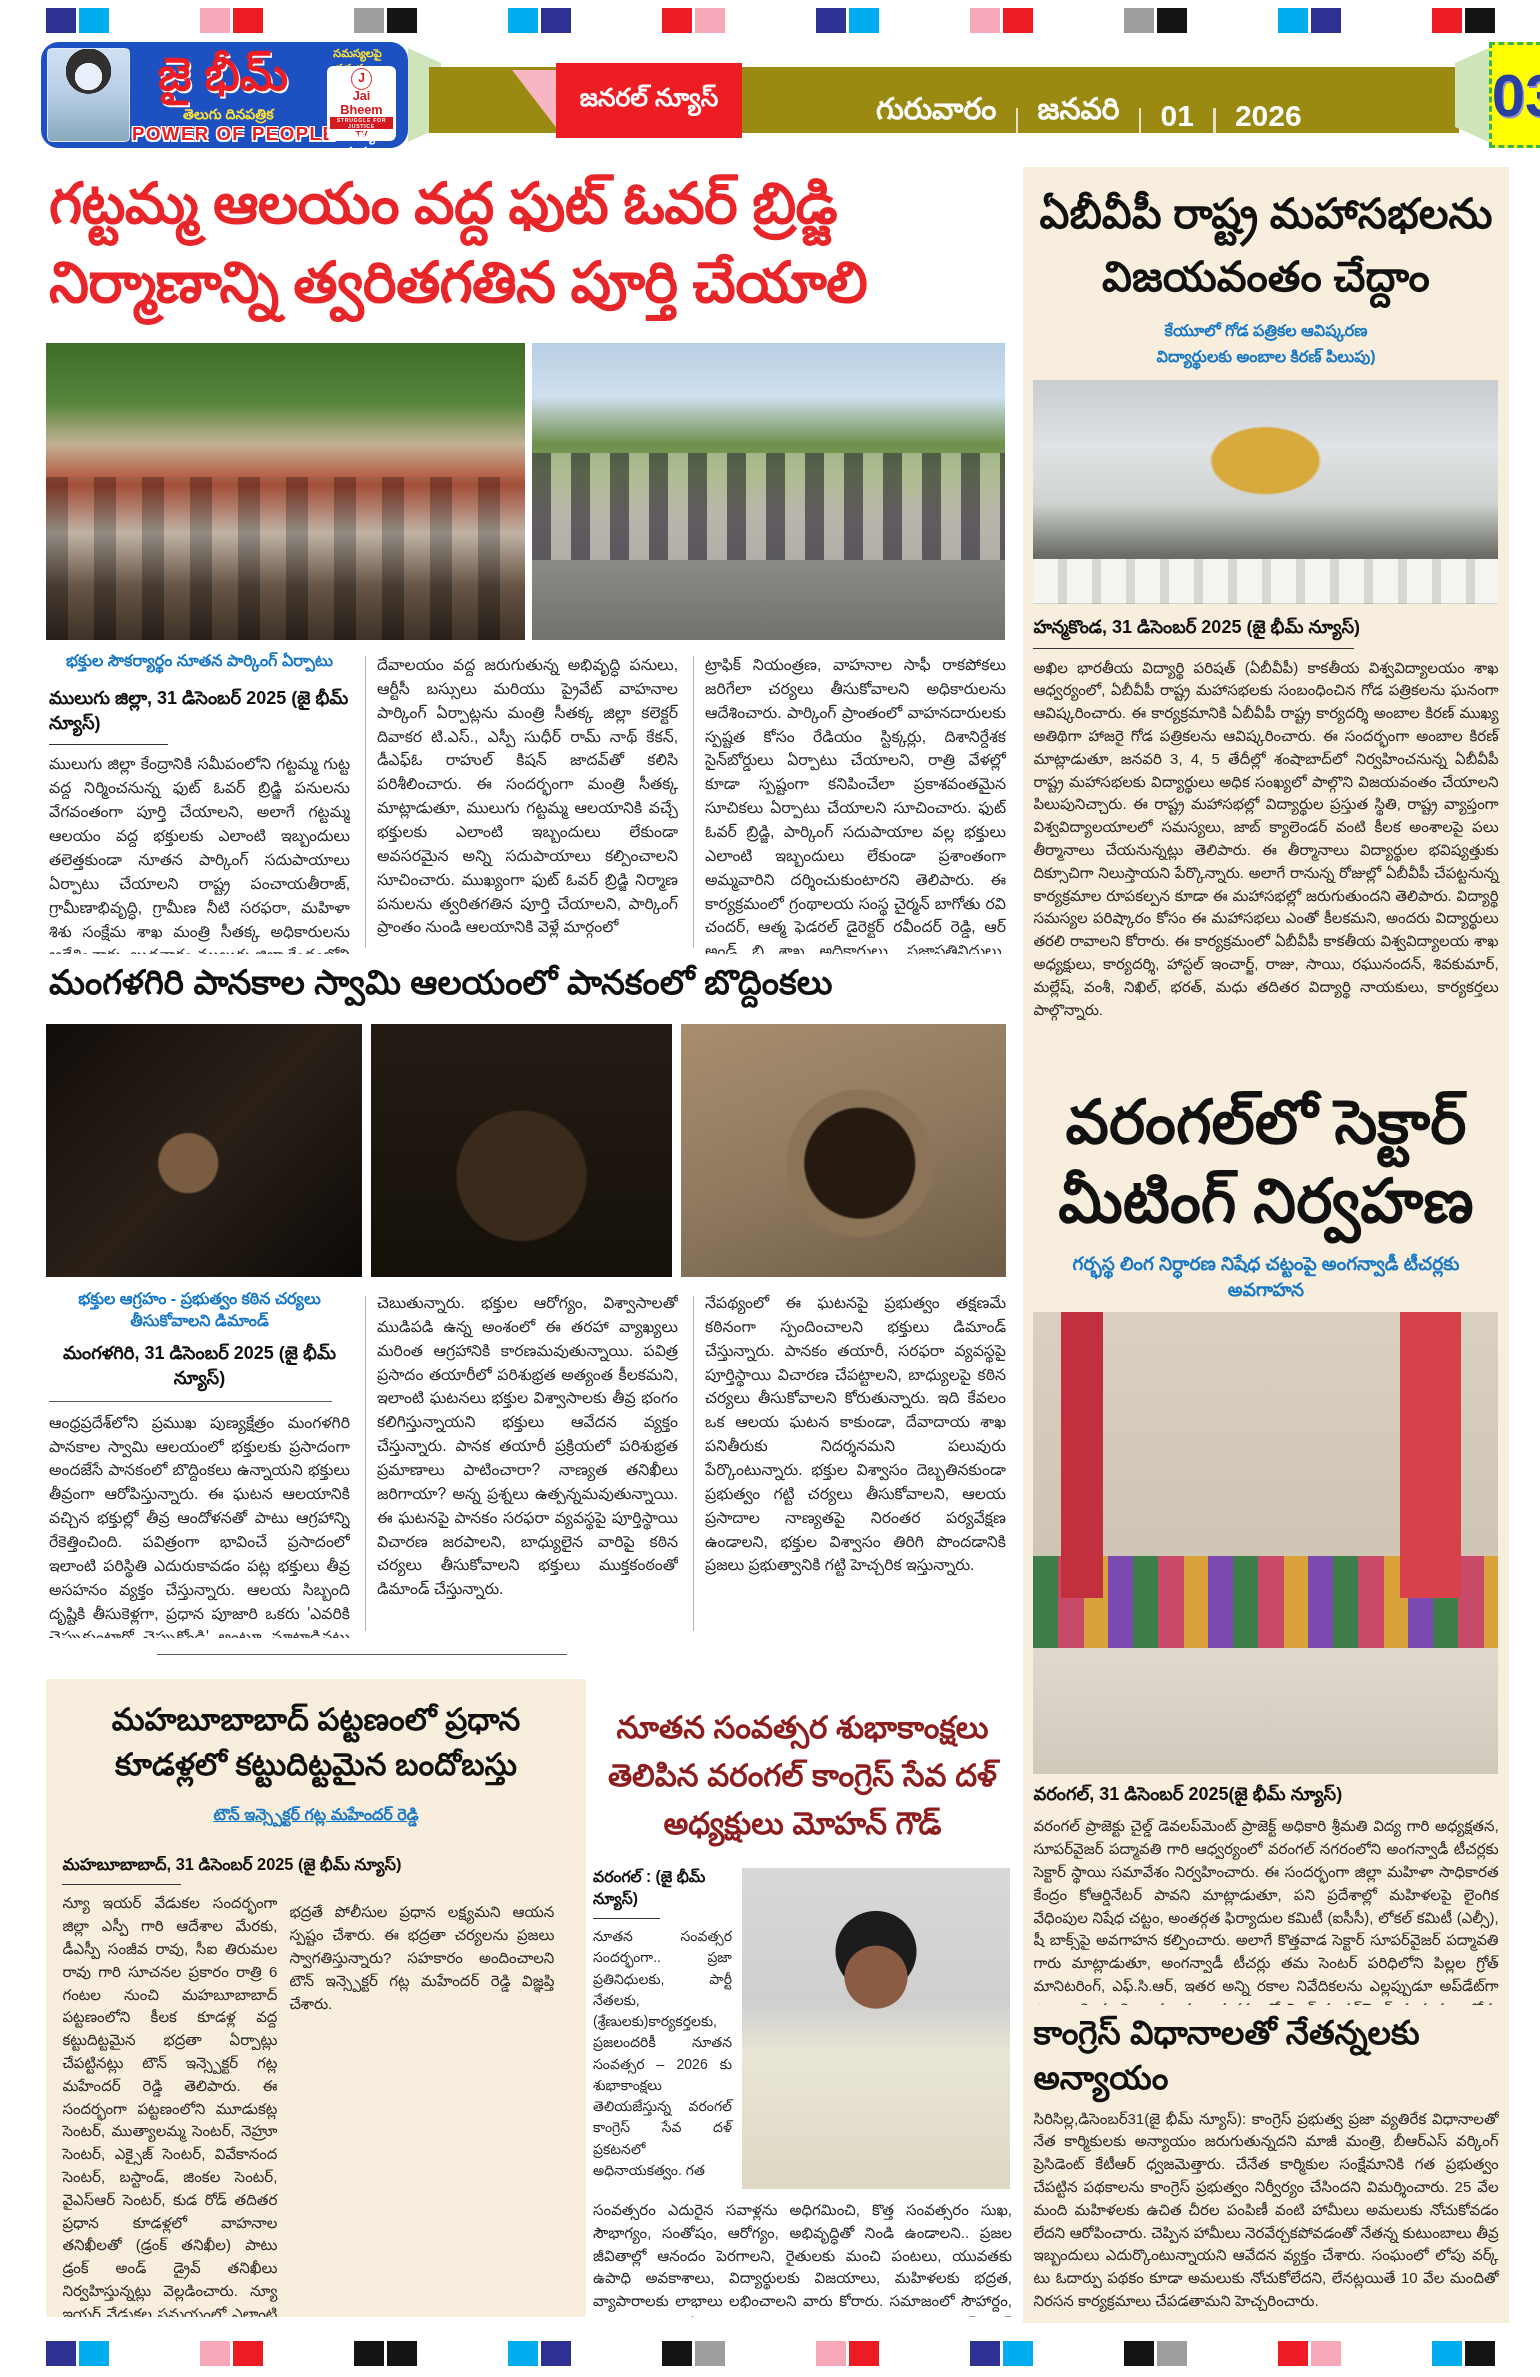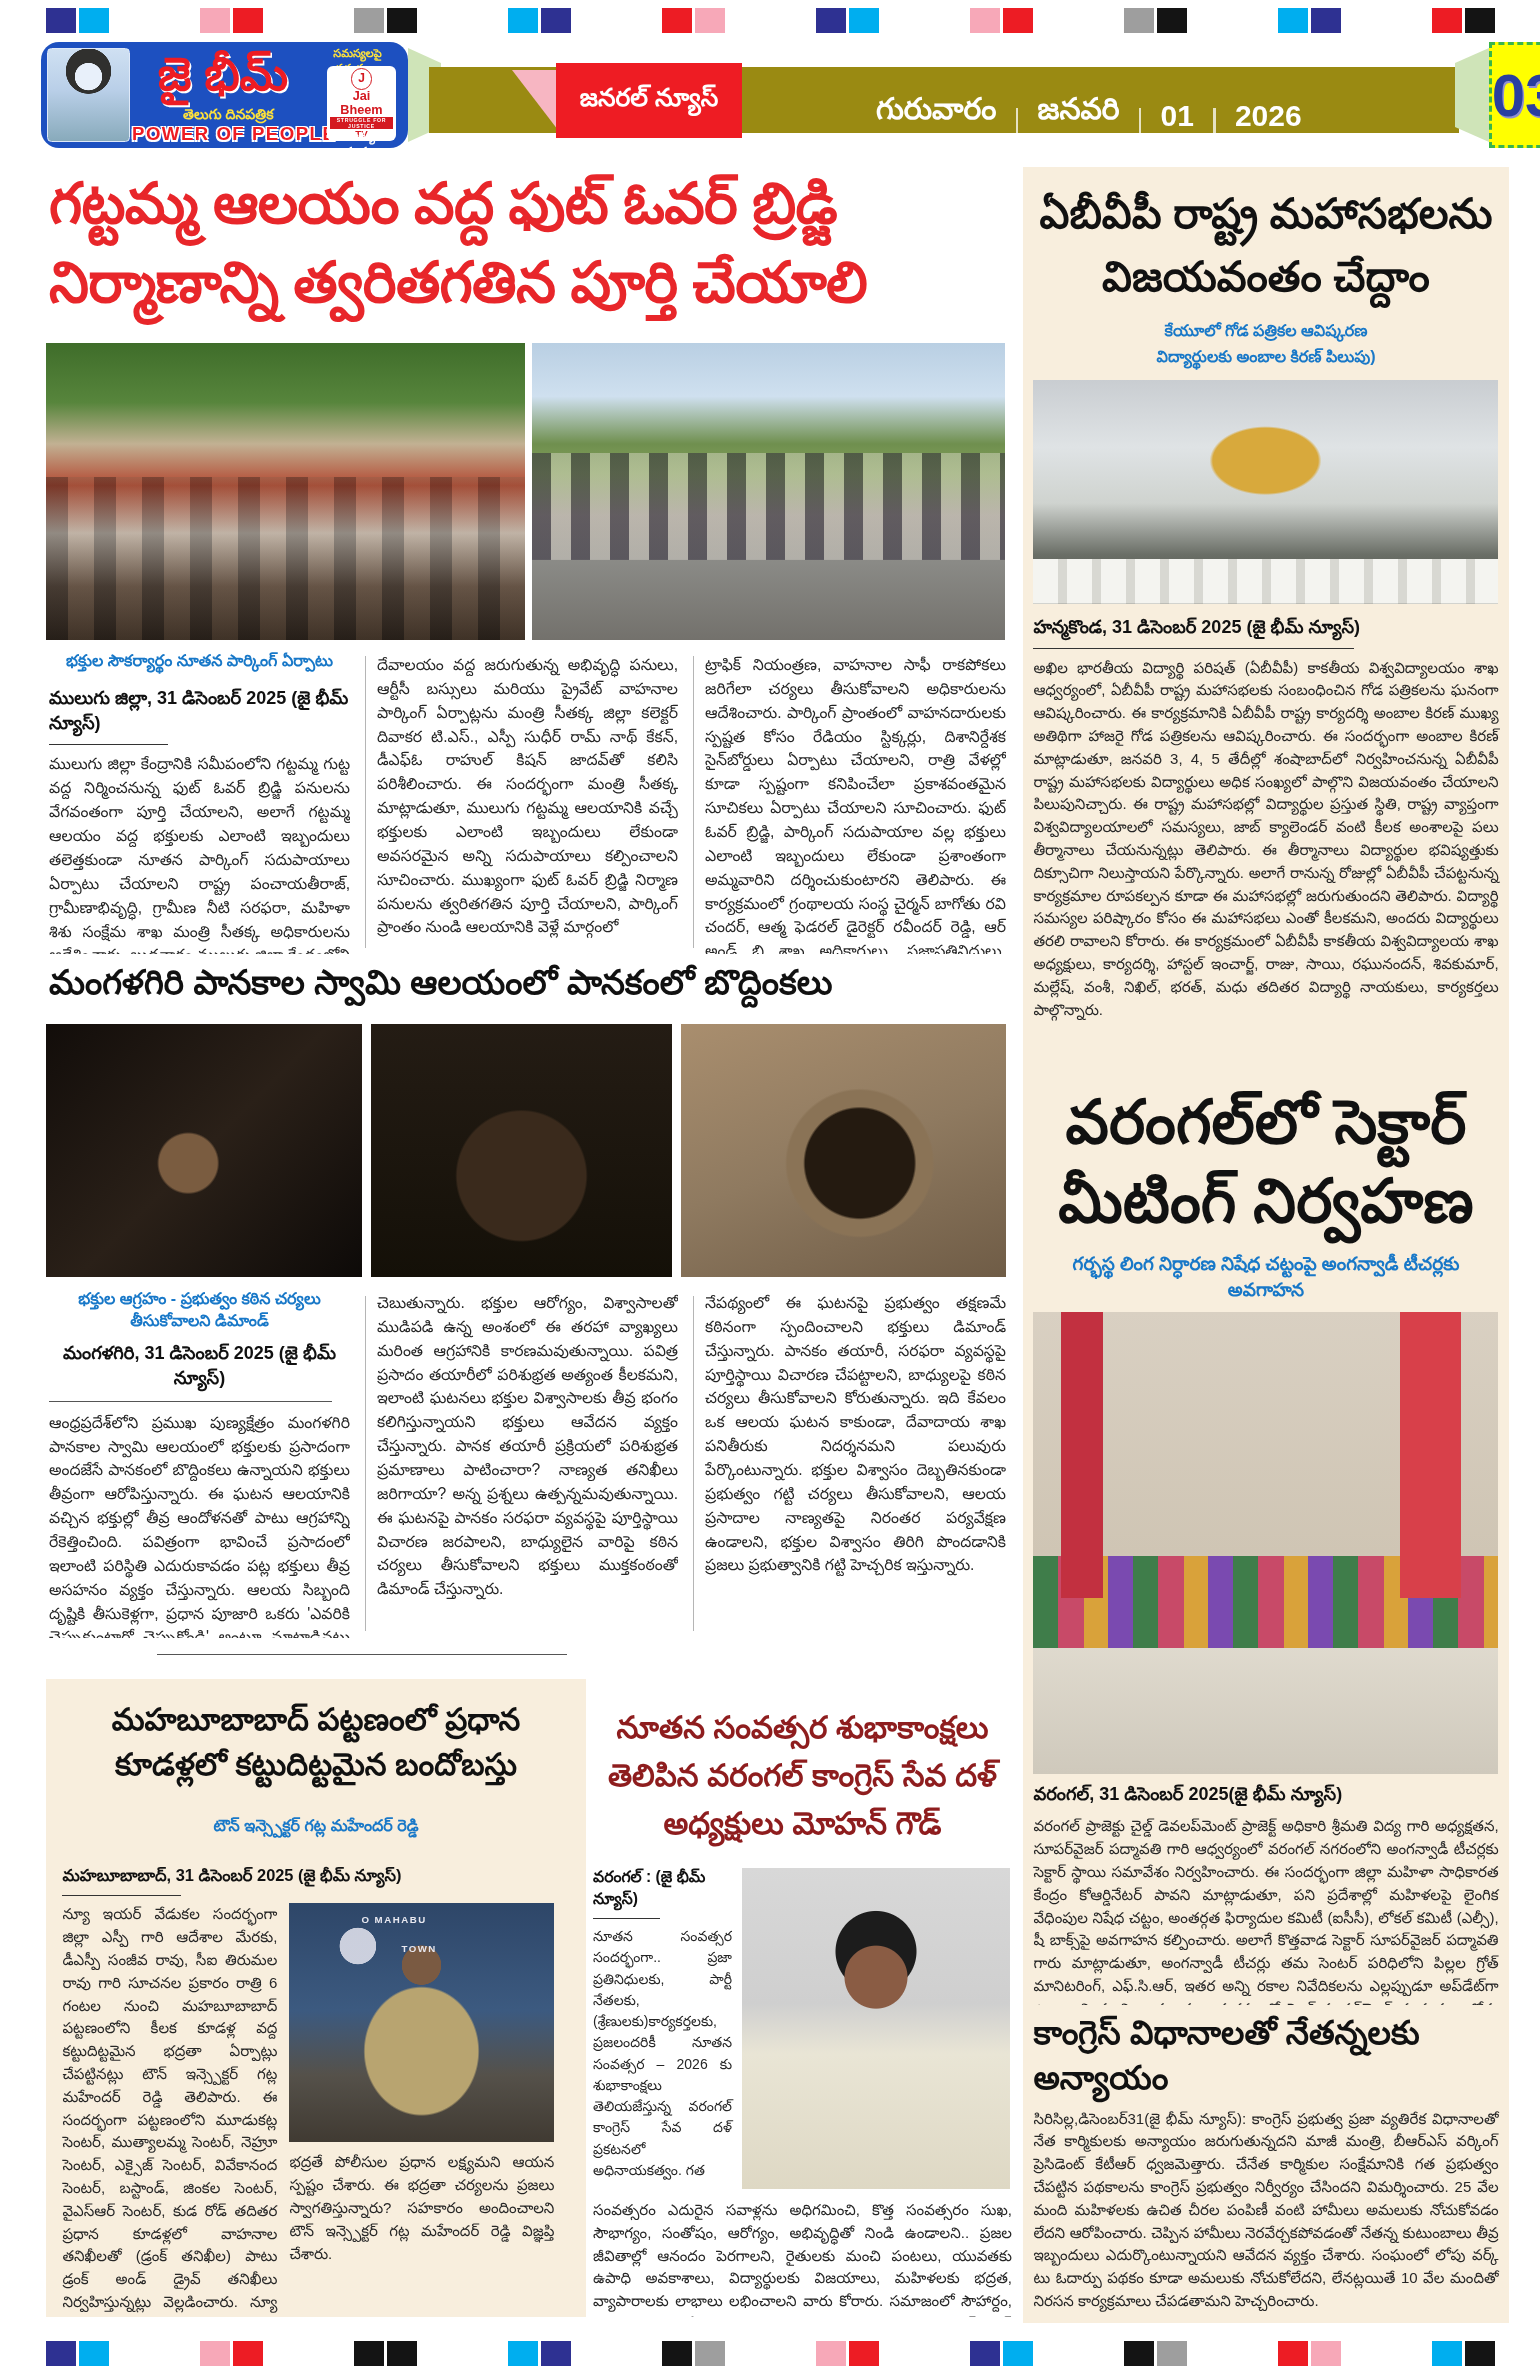--- a/index.html
+++ b/index.html
@@ -198,30 +198,26 @@
   </div>
   <div class="abs colrule" style="left:365px;top:1296px;height:335px;"></div>
   <div class="abs body-txt" style="left:377px;top:1291px;width:301px;height:344px;overflow:hidden;">చెబుతున్నారు. భక్తుల ఆరోగ్యం, విశ్వాసాలతో ముడిపడి ఉన్న అంశంలో ఈ తరహా వ్యాఖ్యలు మరింత ఆగ్రహానికి కారణమవుతున్నాయి. పవిత్ర ప్రసాదం తయారీలో పరిశుభ్రత అత్యంత కీలకమని, ఇలాంటి ఘటనలు భక్తుల విశ్వాసాలకు తీవ్ర భంగం కలిగిస్తున్నాయని భక్తులు ఆవేదన వ్యక్తం చేస్తున్నారు. పానక తయారీ ప్రక్రియలో పరిశుభ్రత ప్రమాణాలు పాటించారా? నాణ్యత తనిఖీలు జరిగాయా? అన్న ప్రశ్నలు ఉత్పన్నమవుతున్నాయి. ఈ ఘటనపై పానకం సరఫరా వ్యవస్థపై పూర్తిస్థాయి విచారణ జరపాలని, బాధ్యులైన వారిపై కఠిన చర్యలు తీసుకోవాలని భక్తులు ముక్తకంఠంతో డిమాండ్ చేస్తున్నారు.</div>
   <div class="abs colrule" style="left:693px;top:1296px;height:335px;"></div>
   <div class="abs body-txt" style="left:705px;top:1291px;width:301px;height:344px;overflow:hidden;">నేపథ్యంలో ఈ ఘటనపై ప్రభుత్వం తక్షణమే కఠినంగా స్పందించాలని భక్తులు డిమాండ్ చేస్తున్నారు. పానకం తయారీ, సరఫరా వ్యవస్థపై పూర్తిస్థాయి విచారణ చేపట్టాలని, బాధ్యులపై కఠిన చర్యలు తీసుకోవాలని కోరుతున్నారు. ఇది కేవలం ఒక ఆలయ ఘటన కాకుండా, దేవాదాయ శాఖ పనితీరుకు నిదర్శనమని పలువురు పేర్కొంటున్నారు. భక్తుల విశ్వాసం దెబ్బతినకుండా ప్రభుత్వం గట్టి చర్యలు తీసుకోవాలని, ఆలయ ప్రసాదాల నాణ్యతపై నిరంతర పర్యవేక్షణ ఉండాలని, భక్తుల విశ్వాసం తిరిగి పొందడానికి ప్రజలు ప్రభుత్వానికి గట్టి హెచ్చరిక ఇస్తున్నారు.</div>
 
   <div class="abs hr-rule" style="left:157px;top:1654px;width:410px;"></div>
 
   <div class="abs cream" style="left:46px;top:1679px;width:540px;height:638px;overflow:hidden;padding:19.4px 16.4px;box-sizing:border-box;">
     <div class="black-headline" style="font-size:31px;text-align:center;line-height:1.45;">మహబూబాబాద్ పట్టణంలో ప్రధాన కూడళ్లలో కట్టుదిట్టమైన బందోబస్తు</div>
-    <div class="subhead-blue" style="margin-top:27px;">టౌన్ ఇన్స్పెక్టర్ గట్ల మహేందర్ రెడ్డి</div>
+    <div class="subhead-blue" style="margin-top:16px;text-decoration:underline;">టౌన్ ఇన్స్పెక్టర్ గట్ల మహేందర్ రెడ్డి</div>
     <div class="dateline" style="margin-top:29px;font-size:16.4px;">మహబూబాబాద్, 31 డిసెంబర్ 2025 (జై భీమ్ న్యూస్)</div>
     <div class="dl-rule"></div>
     <div style="display:flex;gap:12px;">
       <div class="body-txt" style="width:215px;font-size:15px;">న్యూ ఇయర్ వేడుకల సందర్భంగా జిల్లా ఎస్పీ గారి ఆదేశాల మేరకు, డీఎస్పీ సంజీవ రావు, సీఐ తిరుమల రావు గారి సూచనల ప్రకారం రాత్రి 6 గంటల నుంచి మహబూబాబాద్ పట్టణంలోని కీలక కూడళ్ల వద్ద కట్టుదిట్టమైన భద్రతా ఏర్పాట్లు చేపట్టినట్లు టౌన్ ఇన్స్పెక్టర్ గట్ల మహేందర్ రెడ్డి తెలిపారు. ఈ సందర్భంగా పట్టణంలోని మూడుకట్ల సెంటర్, ముత్యాలమ్మ సెంటర్, నెహ్రూ సెంటర్, ఎక్సైజ్ సెంటర్, వివేకానంద సెంటర్, బస్టాండ్, జింకల సెంటర్, వైఎస్ఆర్ సెంటర్, కుడ రోడ్ తదితర ప్రధాన కూడళ్లలో వాహనాల తనిఖీలతో (డ్రంక్ తనిఖీల) పాటు డ్రంక్ అండ్ డ్రైవ్ తనిఖీలు నిర్వహిస్తున్నట్లు వెల్లడించారు. న్యూ ఇయర్ వేడుకల సమయంలో ఎలాంటి అవాంఛనీయ ఘటనలు చోటుచేసుకోకుండా ముందస్తు చర్యలు తీసుకుంటున్నామని, ప్రజల</div>
       <div style="width:265px;">
-        <div class="photo p-police" style="position:relative;width:265px;height:239px;">
-          <span class="photo-overlay-text" style="left:72px;top:10.4px;">O MAHABU</span>
-          <span class="photo-overlay-text" style="left:112px;top:40px;">TOWN</span>
-        </div>
         <div class="body-txt" style="margin-top:9px;font-size:15px;">భద్రతే పోలీసుల ప్రధాన లక్ష్యమని ఆయన స్పష్టం చేశారు. ఈ భద్రతా చర్యలను ప్రజలు స్వాగతిస్తున్నారు? సహకారం అందించాలని టౌన్ ఇన్స్పెక్టర్ గట్ల మహేందర్ రెడ్డి విజ్ఞప్తి చేశారు.</div>
       </div>
     </div>
   </div>
 
   <div class="abs" style="left:587px;top:1679px;width:431px;height:638px;overflow:hidden;padding:25px 6px 0;box-sizing:border-box;">
     <div style="color:#8e1d1e;font-weight:700;font-size:31px;text-align:center;line-height:1.55;">నూతన సంవత్సర శుభాకాంక్షలు తెలిపిన వరంగల్ కాంగ్రెస్ సేవ దళ్ అధ్యక్షులు మోహన్ గౌడ్</div>
     <div style="display:flex;gap:10.4px;margin-top:19.4px;">
       <div style="width:139px;">
         <div class="dateline" style="font-size:15.7px;">వరంగల్ : (జై భీమ్ న్యూస్)</div>

